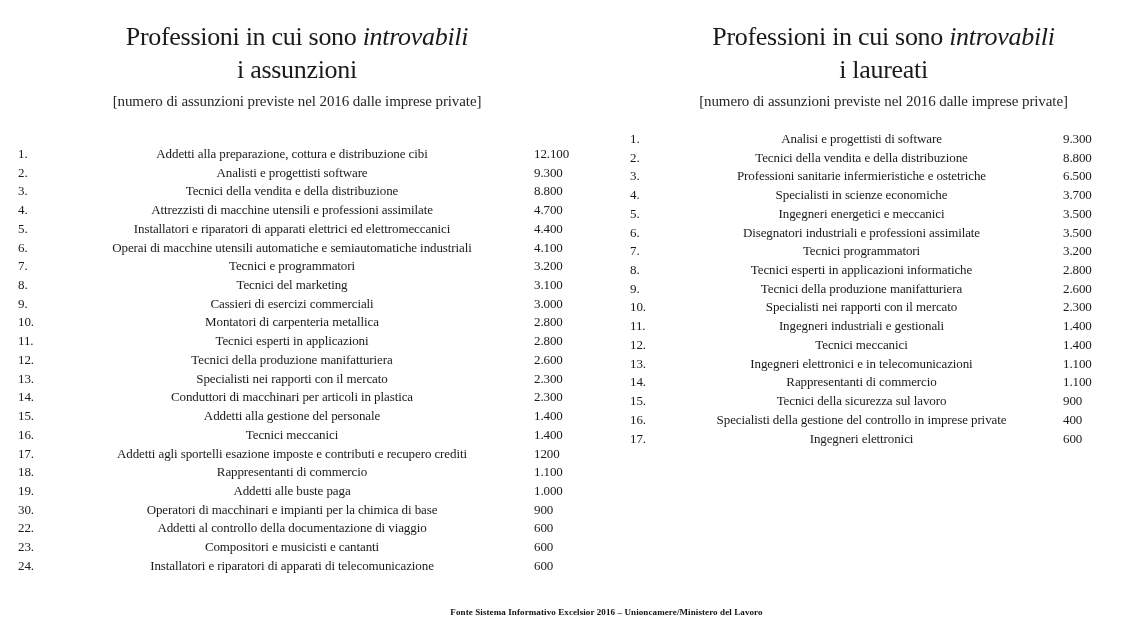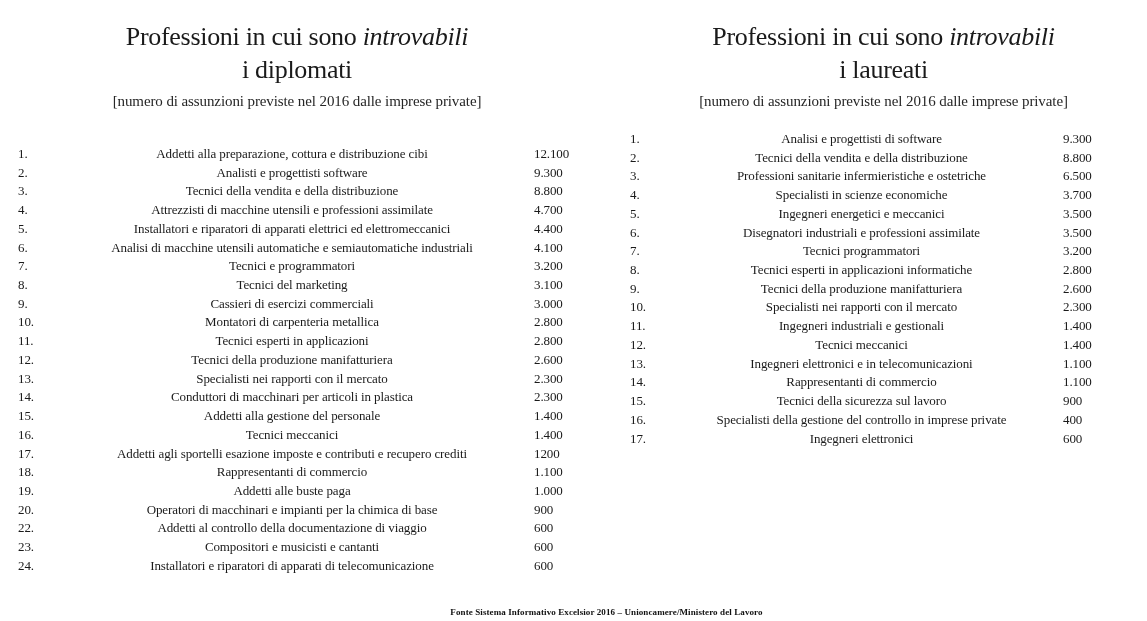--- a/index.html
+++ b/index.html
@@ -55,21 +55,21 @@
     white-space: nowrap;
   }
 </style>
 </head>
 <body>
 
 <div class="slide">
 
   <div class="title-area left">
     <div class="title-line"><span>Professioni in cui sono </span><em>introvabili</em></div>
-    <div class="title-line">i diplomati</div>
+    <div class="title-line">i assunzioni</div>
     <div class="subtitle">[numero di assunzioni previste nel 2016 dalle imprese private]</div>
   </div>
 
   <div class="title-area right">
     <div class="title-line"><span>Professioni in cui sono </span><em>introvabili</em></div>
     <div class="title-line">i laureati</div>
     <div class="subtitle">[numero di assunzioni previste nel 2016 dalle imprese private]</div>
   </div>
 
   <div class="ranklist left">
@@ -94,21 +94,21 @@
         <span class="label">Attrezzisti di macchine utensili e professioni assimilate</span>
         <span class="val">4.700</span>
       </div>
       <div class="row">
         <span class="num">5.</span>
         <span class="label">Installatori e riparatori di apparati elettrici ed elettromeccanici</span>
         <span class="val">4.400</span>
       </div>
       <div class="row">
         <span class="num">6.</span>
-        <span class="label">Analisi di macchine utensili automatiche e semiautomatiche industriali</span>
+        <span class="label">Operai di macchine utensili automatiche e semiautomatiche industriali</span>
         <span class="val">4.100</span>
       </div>
       <div class="row">
         <span class="num">7.</span>
         <span class="label">Tecnici e programmatori</span>
         <span class="val">3.200</span>
       </div>
       <div class="row">
         <span class="num">8.</span>
         <span class="label">Tecnici del marketing</span>
@@ -163,21 +163,21 @@
         <span class="num">18.</span>
         <span class="label">Rappresentanti di commercio</span>
         <span class="val">1.100</span>
       </div>
       <div class="row">
         <span class="num">19.</span>
         <span class="label">Addetti alle buste paga</span>
         <span class="val">1.000</span>
       </div>
       <div class="row">
-        <span class="num">20.</span>
+        <span class="num">30.</span>
         <span class="label">Operatori di macchinari e impianti per la chimica di base</span>
         <span class="val">900</span>
       </div>
       <div class="row">
         <span class="num">22.</span>
         <span class="label">Addetti al controllo della documentazione di viaggio</span>
         <span class="val">600</span>
       </div>
       <div class="row">
         <span class="num">23.</span>

